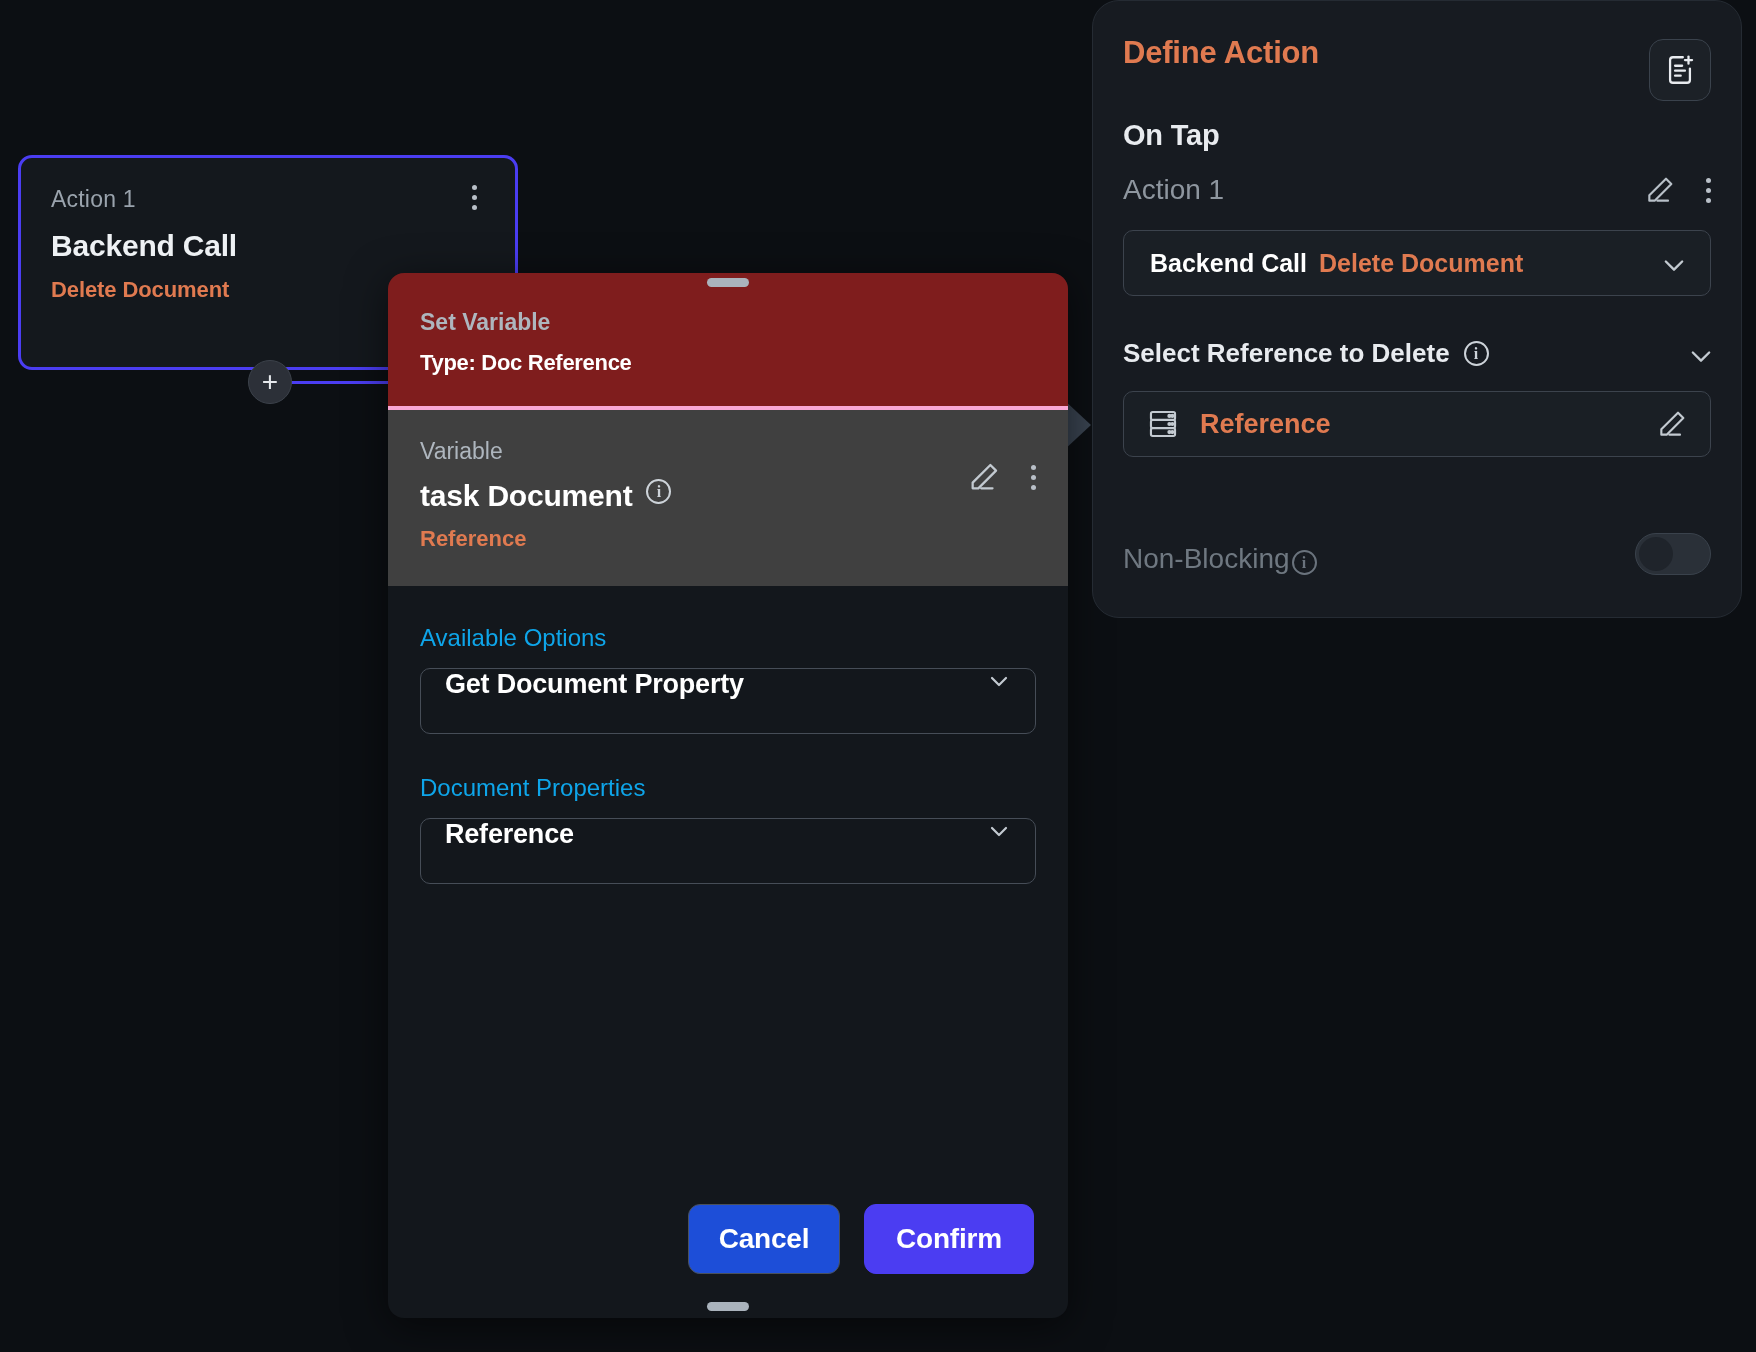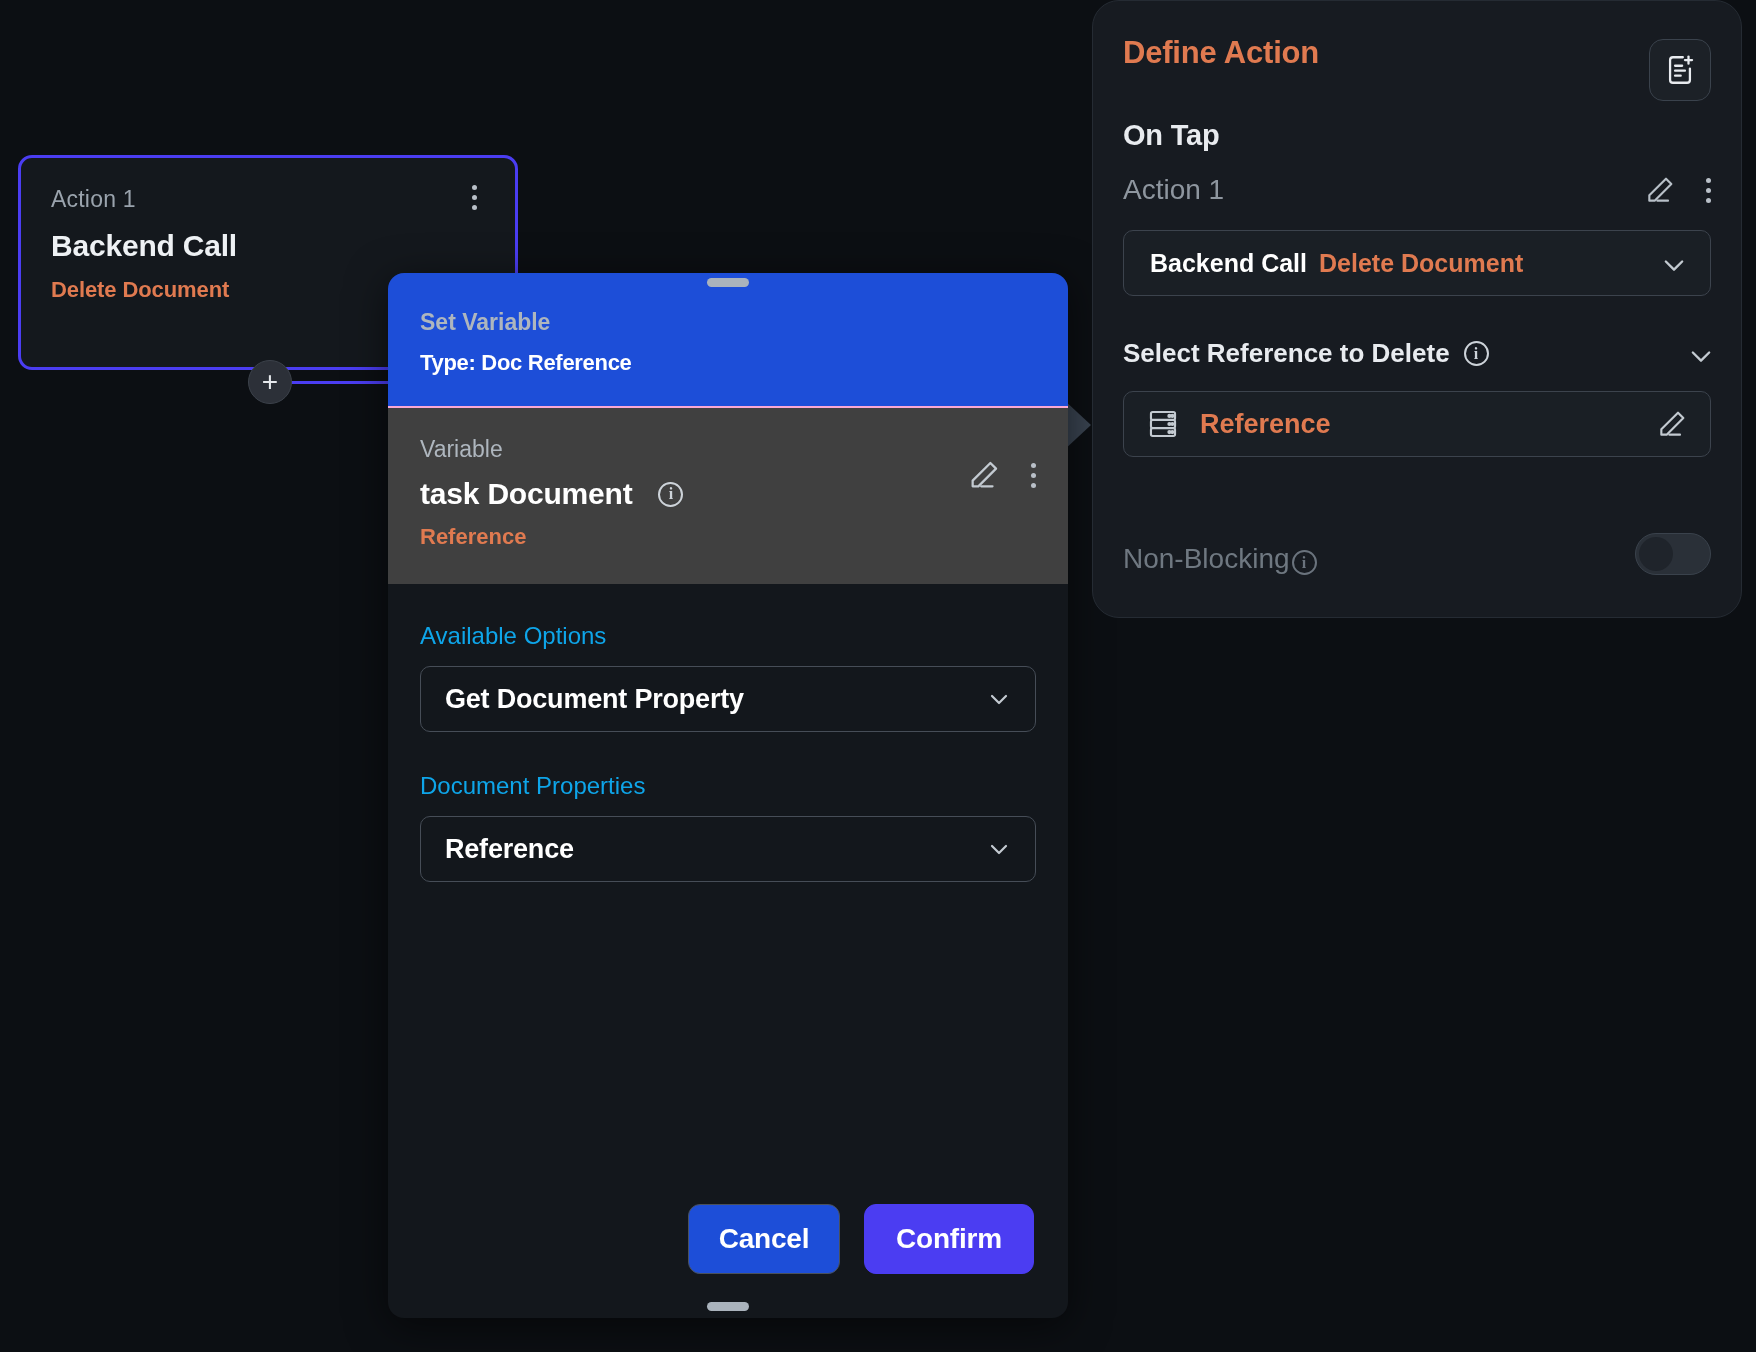--- a/index.html
+++ b/index.html
@@ -61,47 +61,47 @@
   }
   .modal-grip-top {
     position: absolute; left: 50%; transform: translateX(-50%); top: 5px;
     width: 42px; height: 9px; border-radius: 5px; background: #aab3bc; cursor: grab; z-index: 4;
   }
   .modal-grip-bottom {
     position: absolute; left: 50%; transform: translateX(-50%); bottom: 7px;
     width: 42px; height: 9px; border-radius: 5px; background: #aab3bc; cursor: grab; z-index: 4;
   }
   .modal-header {
-    background: #1d4ed8; padding: 36px 32px 30px 32px;
-    border-bottom: 2px solid #f9a8d4;
+    background: #7f1d1d; padding: 36px 32px 30px 32px;
+    border-bottom: 4px solid #f9a8d4;
   }
   .mh-label { color: #aeb6be; font-size: 23px; font-weight: bold; }
   .mh-title { color: #ffffff; font-size: 22px; font-weight: bold; margin-top: 14px; letter-spacing: -.3px; }
 
   .var-block { background: #404040; padding: 28px 32px 34px 32px; position: relative; }
   .var-label { color: #aeb6be; font-size: 23px; }
-  .var-name-row { display: flex; align-items: center; gap: 26px; margin-top: 14px; }
+  .var-name-row { display: flex; align-items: flex-start; gap: 14px; margin-top: 14px; }
   .var-name { color: #ffffff; font-size: 30px; font-weight: bold; letter-spacing: -.2px; }
   .var-sub { color: #e07a50; font-size: 22px; font-weight: bold; margin-top: 13px; }
   .var-icons { position: absolute; right: 32px; top: 50px; display: flex; align-items: center; gap: 30px; }
 
   .info-i {
     width: 25px; height: 25px; border-radius: 50%;
     border: 2px solid #cdd3d9; color: #cdd3d9;
     font-size: 16px; font-weight: bold; font-family: "Liberation Serif", serif;
     display: inline-flex; align-items: center; justify-content: center; flex: 0 0 auto;
   }
   .info-i.dim { border-color: #6a737d; color: #6a737d; }
 
   .modal-body { padding: 38px 32px 0 32px; }
   .field-label { color: #0ea5e9; font-size: 24px; margin-bottom: 16px; }
   .field-label.second { margin-top: 40px; }
   .select-box {
     height: 66px; border: 1px solid #464d57; border-radius: 10px;
-    background: #13171c; display: flex; align-items: center;
+    background: #13171c; display: flex; align-items: flex-start;
     padding: 0 24px; cursor: pointer;
   }
   .select-value { color: #ffffff; font-size: 27px; font-weight: bold; flex: 1; letter-spacing: -.2px; }
 
   .chev { width: 24px; height: 24px; flex: 0 0 auto; }
   .chev svg { display: block; }
 
   .modal-footer {
     position: absolute; left: 0; right: 0; bottom: 44px;
     display: flex; justify-content: flex-end; gap: 24px; padding: 0 34px;

